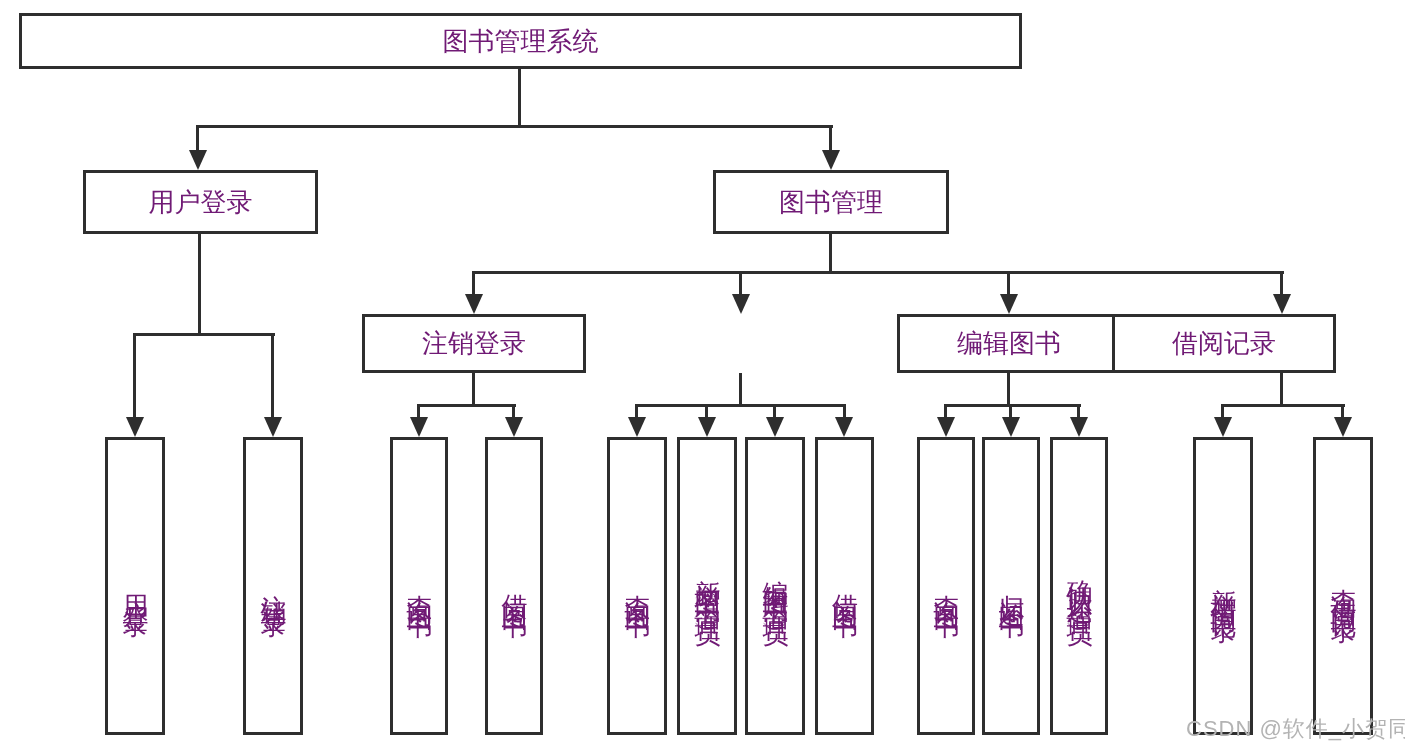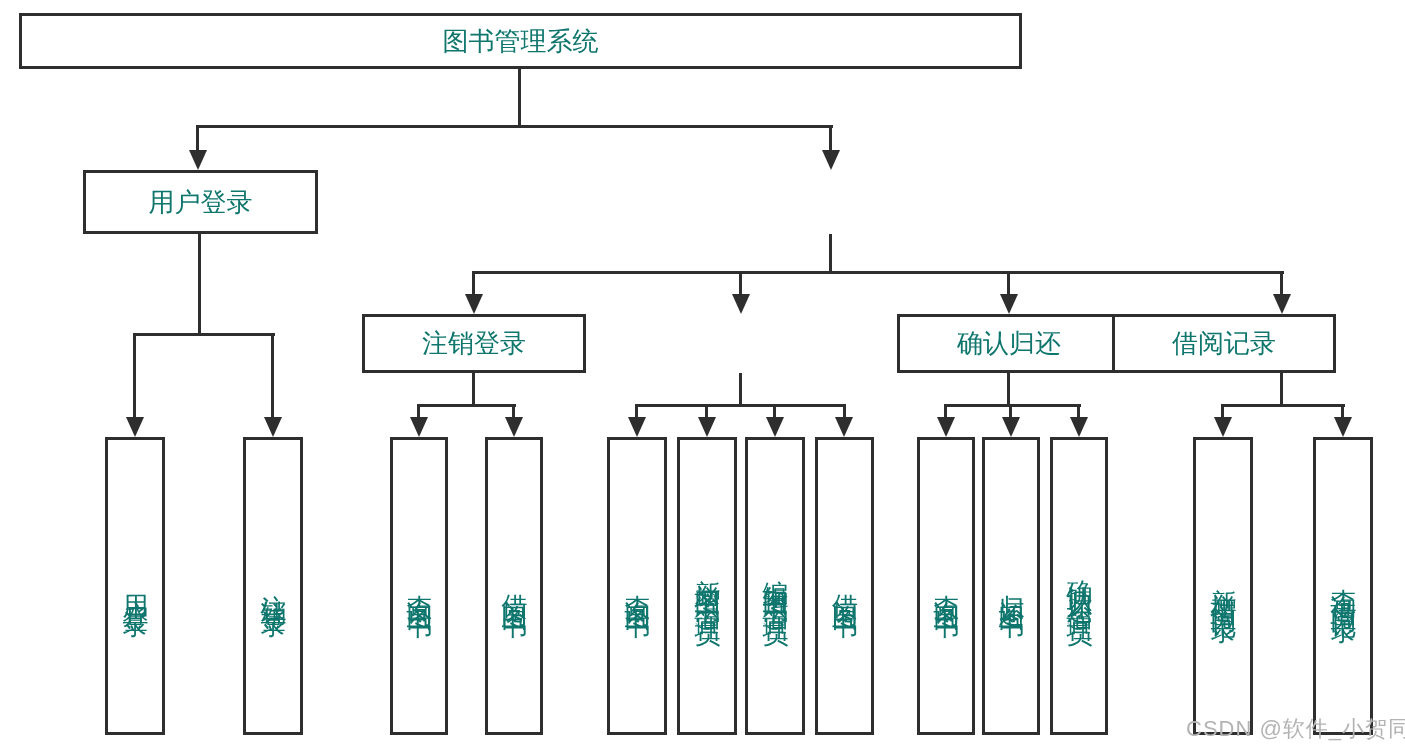--- a/index.html
+++ b/index.html
@@ -3,21 +3,21 @@
 <meta charset="utf-8">
 <style>
   html,body{margin:0;padding:0;background:#ffffff;}
   .stage{
     position:relative;width:1405px;height:747px;background:#ffffff;overflow:hidden;
     font-family:"Liberation Sans","DejaVu Sans",sans-serif;color:#333333;
   }
   .node{
     position:absolute;box-sizing:border-box;background:#ffffff;
     border:3px solid #2e2e2e;display:flex;align-items:center;justify-content:center;
-    font-size:26px;color:#0f766e;white-space:nowrap;z-index:2;
+    font-size:26px;color:#701a75;white-space:nowrap;z-index:2;
   }
   .leaf span{
     writing-mode:vertical-rl;text-orientation:mixed;letter-spacing:6px;line-height:1.15;
   }
   .h,.v{position:absolute;background:#2e2e2e;z-index:1;}
   .h{height:3px;}
   .v{width:3px;}
   .arrow{
     position:absolute;width:0;height:0;z-index:1;
     border-left:9px solid transparent;border-right:9px solid transparent;
@@ -36,41 +36,42 @@
   <div class="node" style="left:19px;top:13px;width:1003px;height:56px">图书管理系统</div>
 
   <div class="v" style="left:518px;top:69px;height:58px"></div>
   <div class="h" style="left:196px;top:125px;width:637px"></div>
   <div class="v" style="left:196px;top:125px;height:28px"></div>
   <div class="arrow" style="left:189px;top:150px"></div>
   <div class="v" style="left:829px;top:125px;height:28px"></div>
   <div class="arrow" style="left:822px;top:150px"></div>
 
   <div class="node" style="left:83px;top:170px;width:235px;height:64px">用户登录</div>
+  <div class="node" style="left:713px;top:170px;width:236px;height:64px">图书管理</div>
 
   <div class="v" style="left:198px;top:234px;height:102px"></div>
   <div class="h" style="left:133px;top:333px;width:142px"></div>
   <div class="v" style="left:133px;top:333px;height:85px"></div>
   <div class="arrow" style="left:126px;top:417px"></div>
   <div class="v" style="left:271px;top:333px;height:85px"></div>
   <div class="arrow" style="left:264px;top:417px"></div>
 
   <div class="v" style="left:829px;top:234px;height:39px"></div>
   <div class="h" style="left:472px;top:271px;width:812px"></div>
   <div class="v" style="left:472px;top:271px;height:25px"></div>
   <div class="arrow" style="left:465px;top:294px"></div>
   <div class="v" style="left:739px;top:271px;height:25px"></div>
   <div class="arrow" style="left:732px;top:294px"></div>
   <div class="v" style="left:1007px;top:271px;height:25px"></div>
   <div class="arrow" style="left:1000px;top:294px"></div>
   <div class="v" style="left:1280px;top:271px;height:25px"></div>
   <div class="arrow" style="left:1273px;top:294px"></div>
 
   <div class="node" style="left:362px;top:314px;width:224px;height:59px">注销登录</div>
-  <div class="node" style="left:897px;top:314px;width:224px;height:59px">确认归还</div>
+  <div class="node" style="left:897px;top:314px;width:224px;height:59px">编辑图书</div>
   <div class="node" style="left:1112px;top:314px;width:224px;height:59px">借阅记录</div>
 
   <div class="v" style="left:472px;top:373px;height:34px"></div>
   <div class="h" style="left:417px;top:404px;width:99px"></div>
   <div class="v" style="left:417px;top:404px;height:16px"></div>
   <div class="arrow" style="left:410px;top:417px"></div>
   <div class="v" style="left:512px;top:404px;height:16px"></div>
   <div class="arrow" style="left:505px;top:417px"></div>
 
   <div class="v" style="left:739px;top:373px;height:34px"></div>

